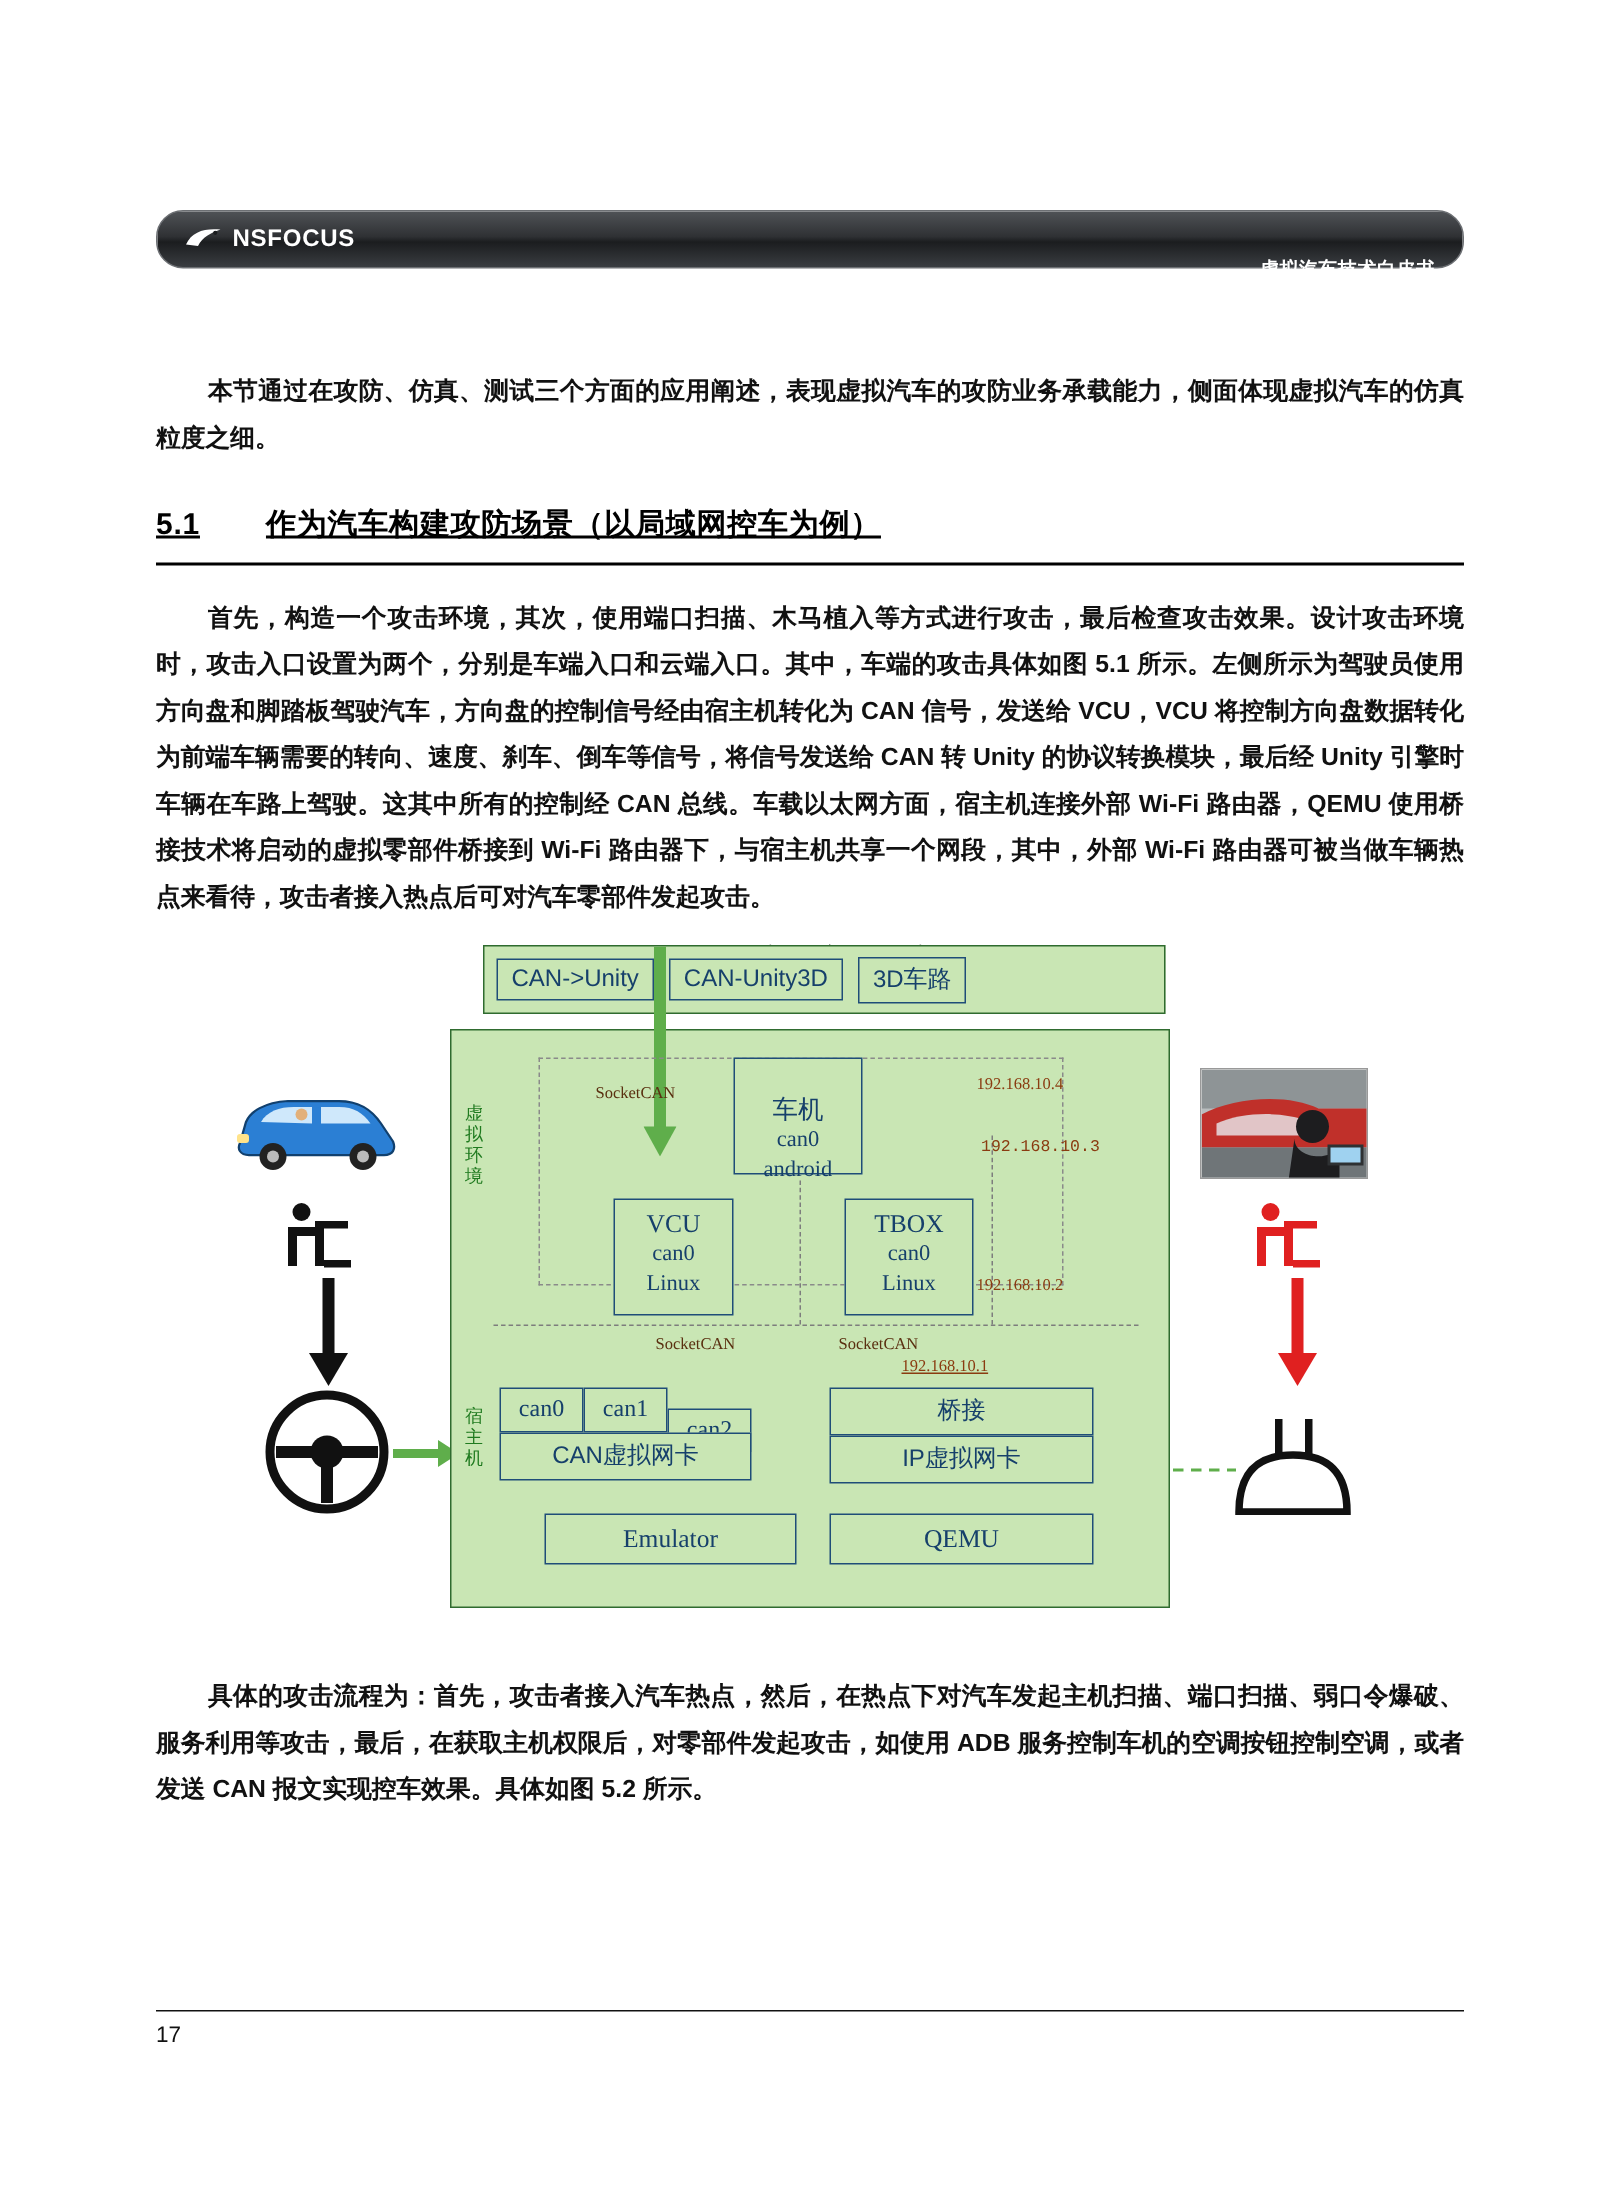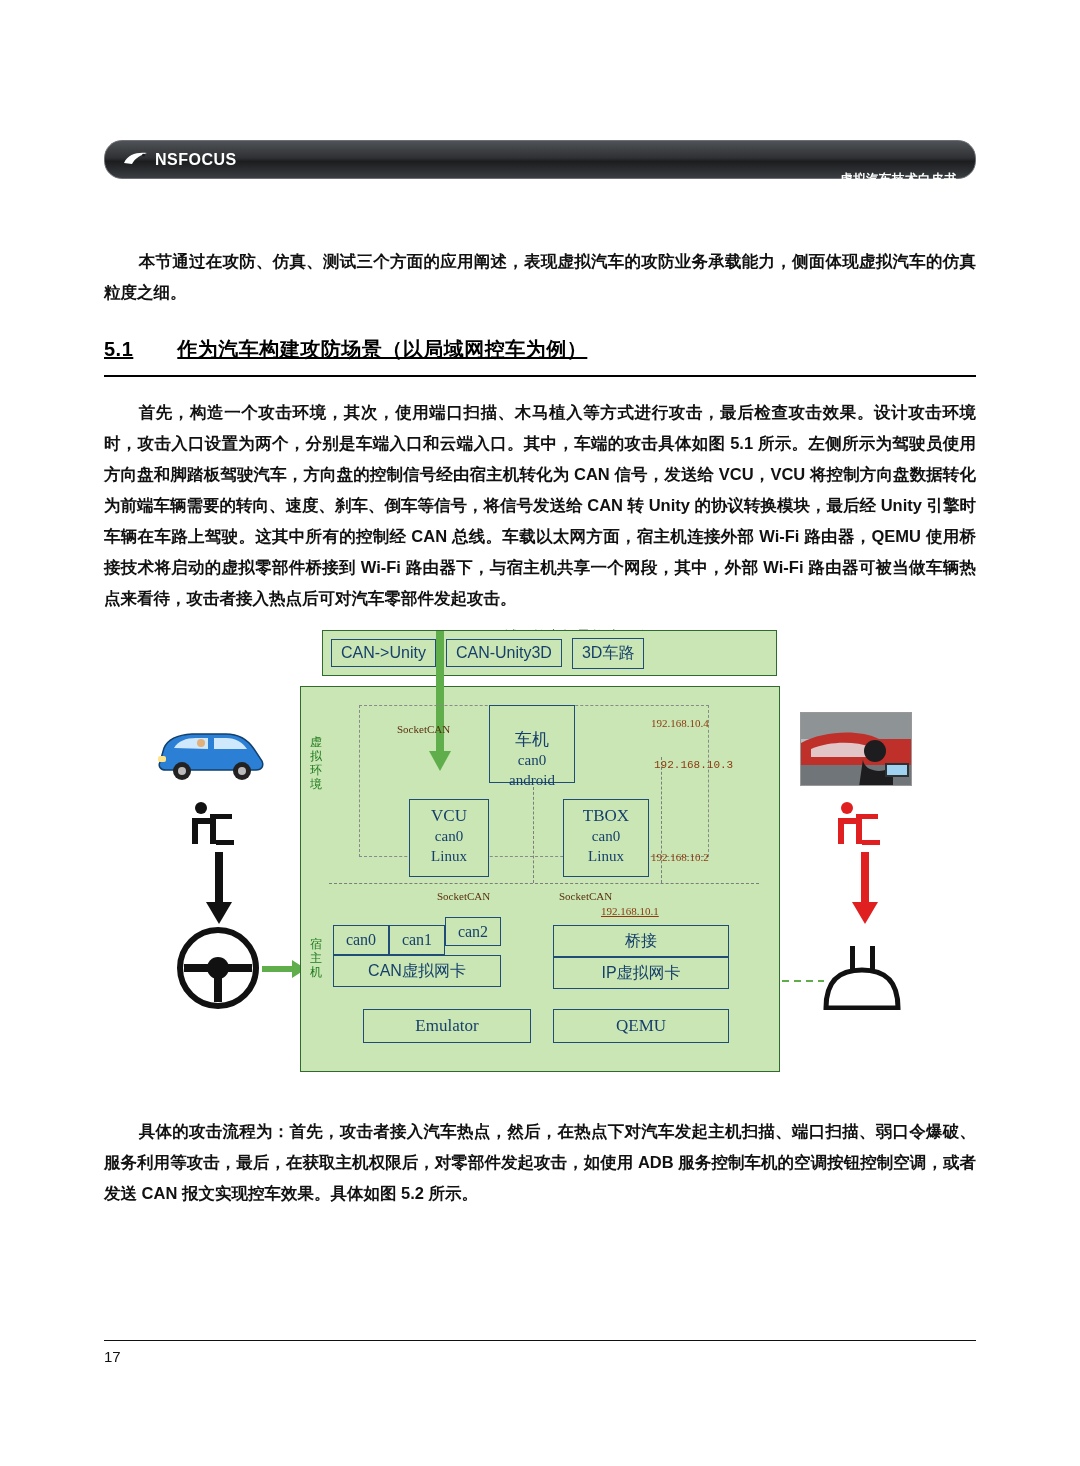--- a/index.html
+++ b/index.html
@@ -337,21 +337,21 @@
           <span class="sc-label" style="left:136px; top:203px;">SocketCAN</span>
           <span class="sc-label" style="left:258px; top:203px;">SocketCAN</span>
 
           <span class="ip" style="left:350px; top:30px;">192.168.10.4</span>
           <span class="ip" style="left:353px; top:72px;font-family:Liberation Mono, monospace;">192.168.10.3</span>
           <span class="ip" style="left:350px; top:152px;margin-top:12px;">192.168.10.2</span>
           <span class="ip" style="left:300px; top:218px;text-decoration:underline;">192.168.10.1</span>
 
           <div class="node" style="left:32px; top:238px; width:56px; height:30px; line-height:28px;">can0</div>
           <div class="node" style="left:88px; top:238px; width:56px; height:30px; line-height:28px;">can1</div>
-          <div class="node" style="left:144px; top:230px; width:56px; height:29px; line-height:28px;">can2</div>
+          <div class="node" style="left:144px; top:252px; width:56px; height:29px; line-height:28px;">can2</div>
           <div class="node" style="left:32px; top:268px; width:168px; height:32px; line-height:30px; font-family:'Liberation Sans',sans-serif; font-size:16px;">CAN虚拟网卡</div>
 
           <div class="node" style="left:252px; top:238px; width:176px; height:32px; line-height:30px; font-family:'Liberation Sans',sans-serif; font-size:16px;">桥接</div>
           <div class="node" style="left:252px; top:270px; width:176px; height:32px; line-height:30px; font-family:'Liberation Sans',sans-serif; font-size:16px;">IP虚拟网卡</div>
 
           <div class="node" style="left:32px; top:322px; width:168px; height:34px; line-height:32px; font-size:17px;margin-left:30px;">Emulator</div>
           <div class="node" style="left:252px; top:322px; width:176px; height:34px; line-height:32px; font-size:17px;">QEMU</div>
 
         </div>
       </div>

